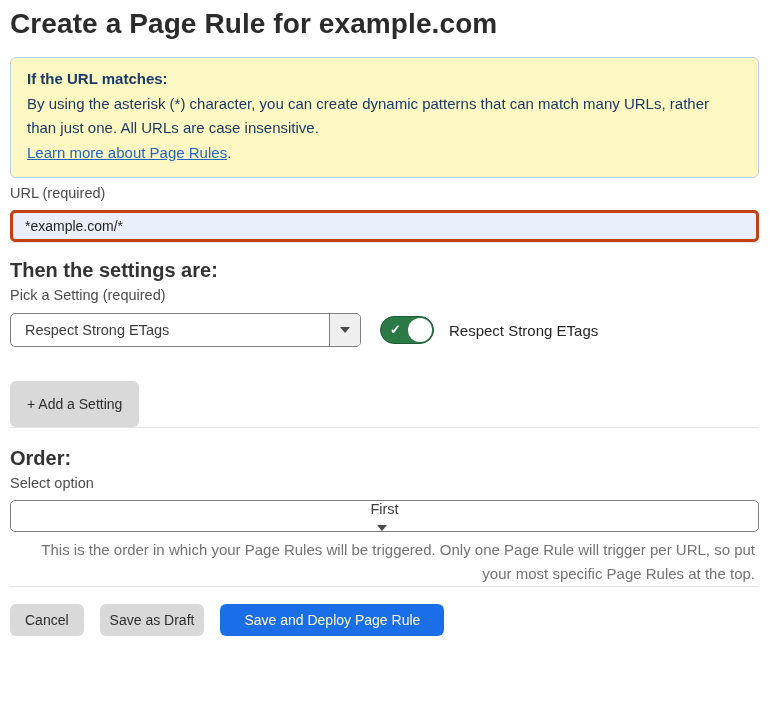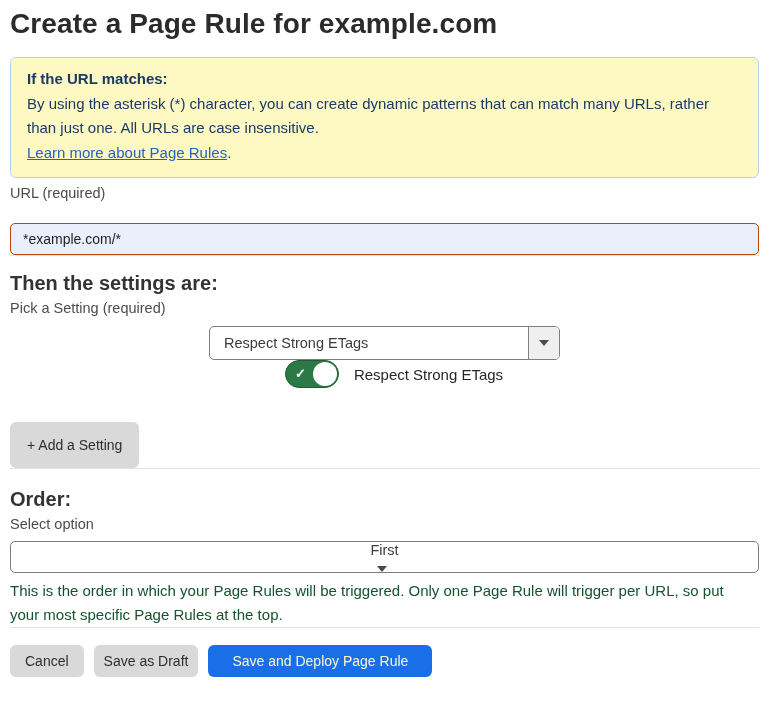--- a/index.html
+++ b/index.html
@@ -40,25 +40,25 @@
   .info-box .info-suffix { color: #1b3a66; }
 
   .field-label {
     display: block;
     margin-top: 7px;
     font-size: 14.5px;
     color: #4c4c4c;
   }
 
   input.url-input {
-    margin-top: 22px;
+    margin-top: 9px;
     width: 100%;
     height: 32px;
     background: #e9effb;
-    border: 1px solid #c2410c;
+    border: 3px solid #c2410c;
     border-radius: 5px;
     padding: 0 12px;
     font-family: "Liberation Sans", sans-serif;
     font-size: 14px;
     color: #1f1f1f;
     outline: none;
   }
 
   hr.divider {
     border: none;
@@ -73,23 +73,21 @@
     font-size: 20px;
     font-weight: 700;
     color: #333333;
     line-height: 20px;
   }
   .settings-heading { margin-top: 17px; }
   .order-heading { margin-top: 20px; }
 
   .setting-row {
     display: flex;
-    align-items: center;
     margin-top: 10px;
-    flex-direction: column;
   }
 
   .select {
     display: flex;
     align-items: center;
     height: 34px;
     border: 1px solid #7e7e7e;
     border-radius: 5px;
     background: #ffffff;
     cursor: pointer;
@@ -185,28 +183,29 @@
   .order-select .caret-box {
     padding: 0 14px 0 8px;
     display: flex;
     align-items: center;
   }
 
   .help-text {
     margin-top: 6px;
     font-size: 15px;
     line-height: 24px;
-    color: #14532d;
+    color: #737373;
     max-width: 745px;
+    text-align: right;
   }
 
   .footer-actions {
     display: flex;
     align-items: center;
-    gap: 10px;
+    gap: 16px;
     margin-top: 17px;
   }
   .cancel-btn { padding: 0 15px; }
   .save-draft-btn { padding: 0 10px; }
   .save-deploy-btn { padding: 0 24px; }
 </style>
 </head>
 <body>
 
 <div class="page">

